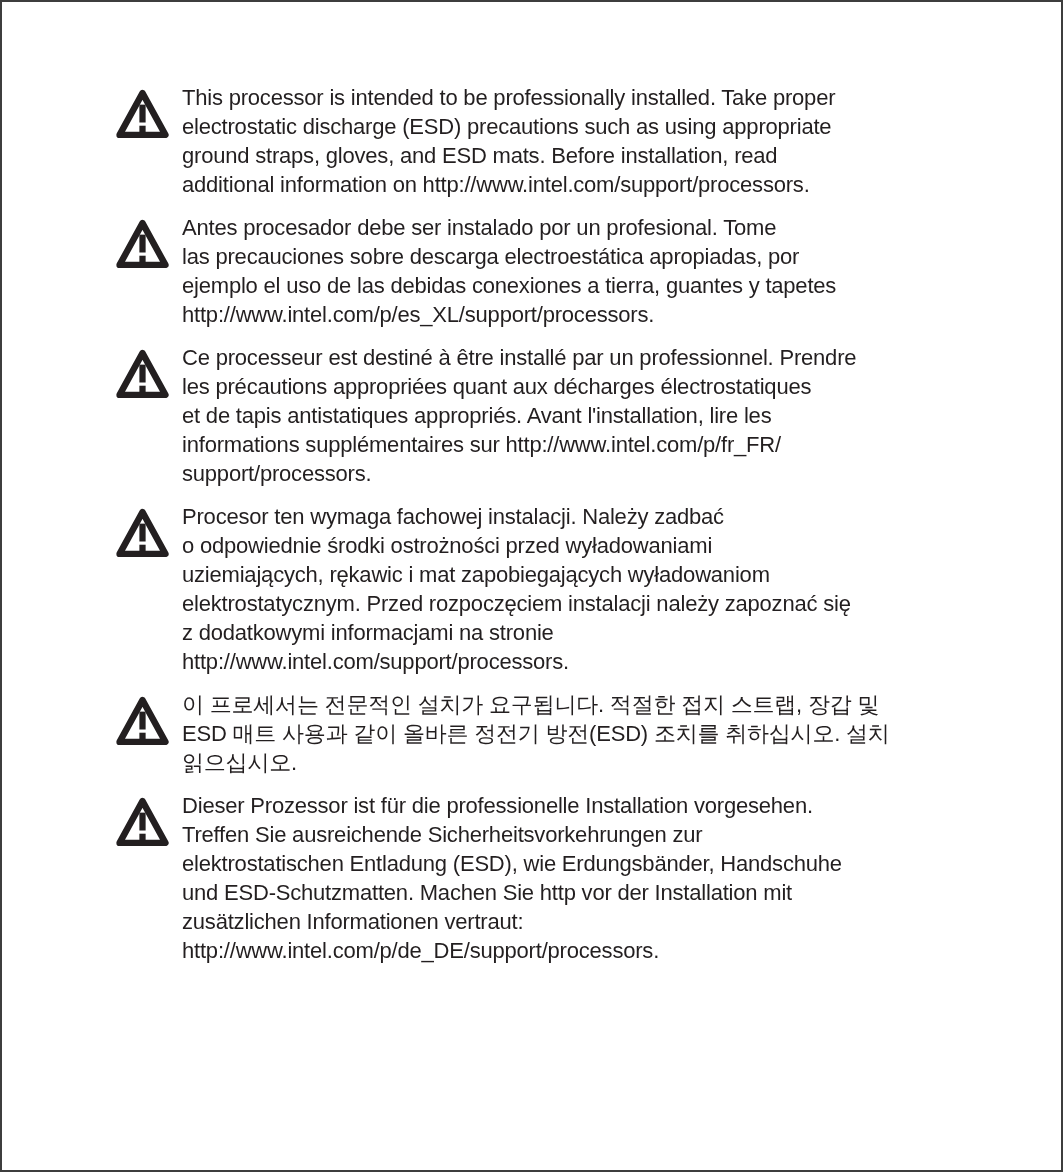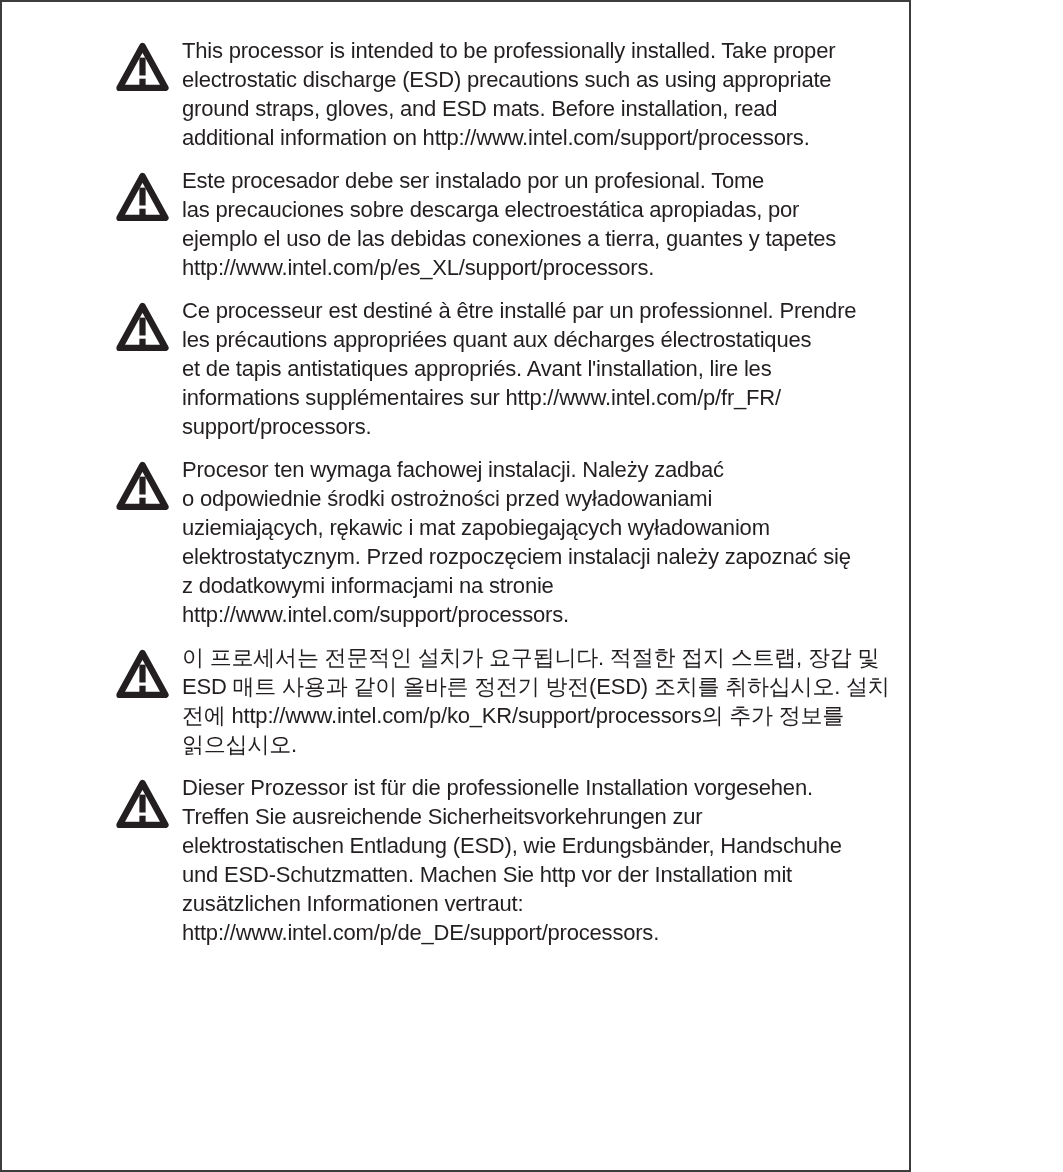--- a/index.html
+++ b/index.html
@@ -7,25 +7,25 @@
     padding: 0;
     background: #ffffff;
   }
   body {
     width: 1063px;
     height: 1172px;
     font-family: "Liberation Sans", "DejaVu Sans", sans-serif;
   }
   .page {
     box-sizing: border-box;
-    width: 911px;
+    width: 1063px;
     height: 1172px;
     border: 2px solid var(--border-color, #3d3d3d);
     background: var(--page-bg, #ffffff);
-    padding: 34px 40px 0 113px;
+    padding: 81px 40px 0 113px;
     overflow: hidden;
   }
   .warning-row {
     display: flex;
     align-items: flex-start;
     margin-bottom: 14px;
   }
   .icon-wrap {
     flex: 0 0 55px;
     width: 55px;
@@ -70,21 +70,21 @@
   </div>
       <div class="warning-row">
     <span class="icon-wrap">
       <svg viewBox="0 0 60 66" aria-hidden="true">
         <path d="M30 7 L55 52.5 H5 Z" fill="none" stroke="#231f20" stroke-width="7" stroke-linejoin="round"></path>
         <rect x="26.6" y="19.5" width="6.8" height="19.5" fill="#231f20"></rect>
         <rect x="26.6" y="42.5" width="6.8" height="7" fill="#231f20"></rect>
       </svg>
     </span>
     <div class="warning-text">
-          <div class="line">Este procesador debe ser instalado por un profesional. Tome</div>
+          <div class="line">Antes procesador debe ser instalado por un profesional. Tome</div>
           <div class="line">las precauciones sobre descarga electroestática apropiadas, por</div>
           <div class="line">ejemplo el uso de las debidas conexiones a tierra, guantes y tapetes</div>
           <div class="line">http://www.intel.com/p/es_XL/support/processors.</div>
         </div>
   </div>
       <div class="warning-row">
     <span class="icon-wrap">
       <svg viewBox="0 0 60 66" aria-hidden="true">
         <path d="M30 7 L55 52.5 H5 Z" fill="none" stroke="#231f20" stroke-width="7" stroke-linejoin="round"></path>
         <rect x="26.6" y="19.5" width="6.8" height="19.5" fill="#231f20"></rect>
@@ -120,21 +120,20 @@
     <span class="icon-wrap">
       <svg viewBox="0 0 60 66" aria-hidden="true">
         <path d="M30 7 L55 52.5 H5 Z" fill="none" stroke="#231f20" stroke-width="7" stroke-linejoin="round"></path>
         <rect x="26.6" y="19.5" width="6.8" height="19.5" fill="#231f20"></rect>
         <rect x="26.6" y="42.5" width="6.8" height="7" fill="#231f20"></rect>
       </svg>
     </span>
     <div class="warning-text">
           <div class="line">이 프로세서는 전문적인 설치가 요구됩니다. 적절한 접지 스트랩, 장갑 및</div>
           <div class="line">ESD 매트 사용과 같이 올바른 정전기 방전(ESD) 조치를 취하십시오. 설치</div>
-          <div class="line">전에 http://www.intel.com/p/ko_KR/support/processors의 추가 정보를</div>
           <div class="line">읽으십시오.</div>
         </div>
   </div>
       <div class="warning-row">
     <span class="icon-wrap">
       <svg viewBox="0 0 60 66" aria-hidden="true">
         <path d="M30 7 L55 52.5 H5 Z" fill="none" stroke="#231f20" stroke-width="7" stroke-linejoin="round"></path>
         <rect x="26.6" y="19.5" width="6.8" height="19.5" fill="#231f20"></rect>
         <rect x="26.6" y="42.5" width="6.8" height="7" fill="#231f20"></rect>
       </svg>

